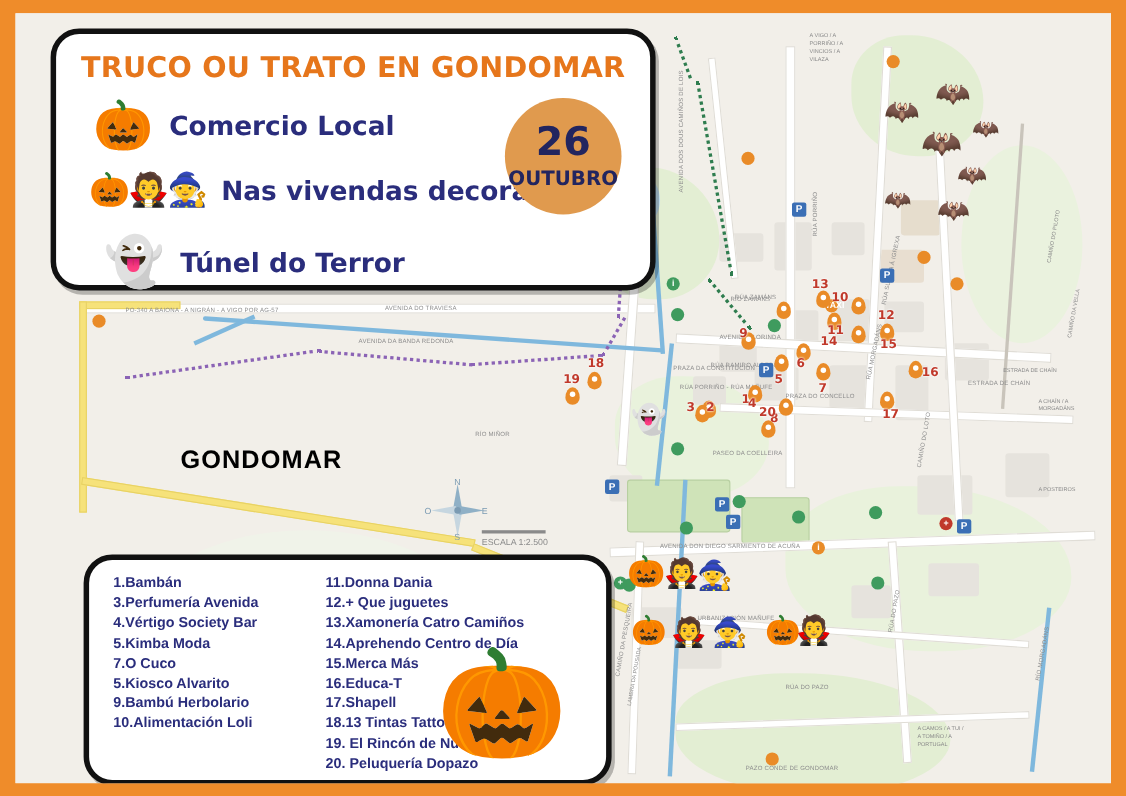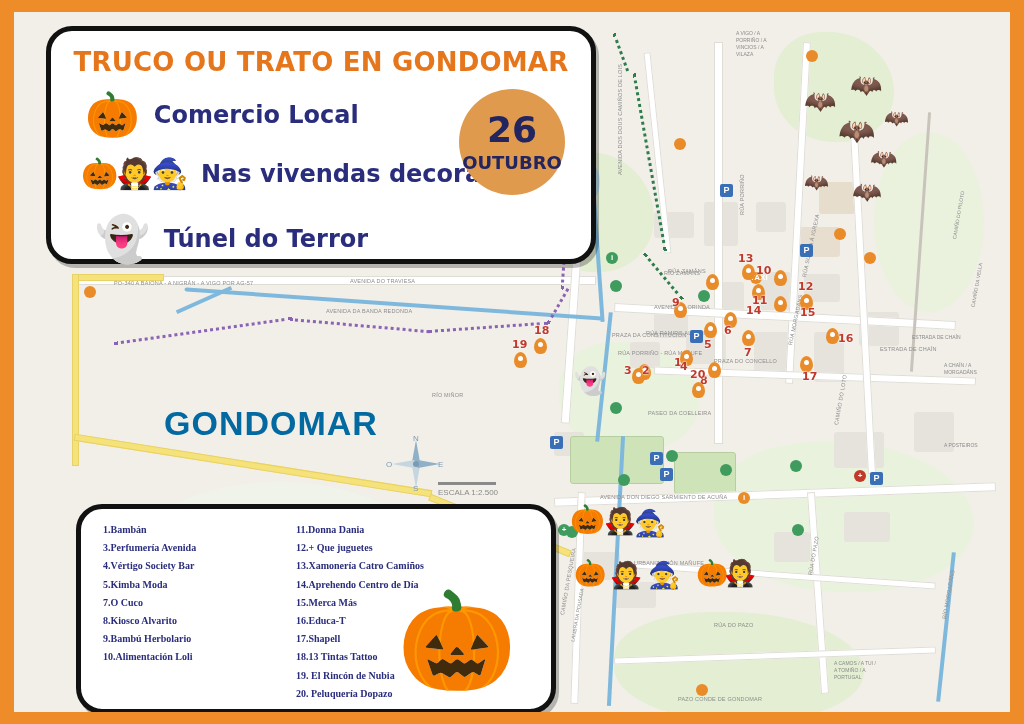--- a/index.html
+++ b/index.html
@@ -53,30 +53,30 @@
   .date-month{font-size:18px;font-weight:bold;margin-top:4px;}
 
   
   .panel-bottom{
     position:absolute;left:62px;top:492px;width:470px;height:200px;
     background:#ffffff;border:5px solid #111;border-radius:26px;
     box-shadow:3px 4px 0 rgba(0,0,0,.25);
   }
   .shop-col{
     position:absolute;top:12px;
-    color:#2a2d7c;font-weight:bold;font-size:10px;line-height:18.2px;
-    font-family:Liberation Serif, serif;
+    color:#2a2d7c;font-weight:bold;font-size:13px;line-height:18.2px;
+    font-family:Liberation Sans, sans-serif;
   }
   .shop-col.left{left:22px;width:195px;}
   .shop-col.right{left:215px;width:230px;}
 
   
   .town-name{
-    position:absolute;left:150px;top:392px;color:#0369a1;
-    font-size:34px;font-weight:bold;letter-spacing:1px;
+    position:absolute;left:150px;top:392px;color:#000000;
+    font-size:23px;font-weight:bold;letter-spacing:1px;
     font-family:"Liberation Sans", sans-serif;
   }
   .town-sub{
     position:absolute;left:250px;top:436px;color:#6f9fc0;font-size:15px;
     letter-spacing:2px;text-align:center;line-height:20px;
   }
   .town-sub em{display:block;font-style:italic;letter-spacing:1px;}
   .scale-txt{position:absolute;left:424px;top:476px;color:#8a8a8a;font-size:8px;}
   .scale-bar{position:absolute;left:424px;top:470px;width:58px;height:3px;background:#8a8a8a;}
 
@@ -363,21 +363,21 @@
     </div>
   </div>
 
   <div class="panel-bottom">
     <div class="shop-col left">
       <div>1.Bambán</div>
       <div>3.Perfumería Avenida</div>
       <div>4.Vértigo Society Bar</div>
       <div>5.Kimba Moda</div>
       <div>7.O Cuco</div>
-      <div>8.Kiosco Alvarito</div>
+      <div>5.Kiosco Alvarito</div>
       <div>9.Bambú Herbolario</div>
       <div>10.Alimentación Loli</div>
     </div>
     <div class="shop-col right">
       <div>11.Donna Dania</div>
       <div>12.+ Que juguetes</div>
       <div>13.Xamonería Catro Camiños</div>
       <div>14.Aprehendo Centro de Día</div>
       <div>15.Merca Más</div>
       <div>16.Educa-T</div>

